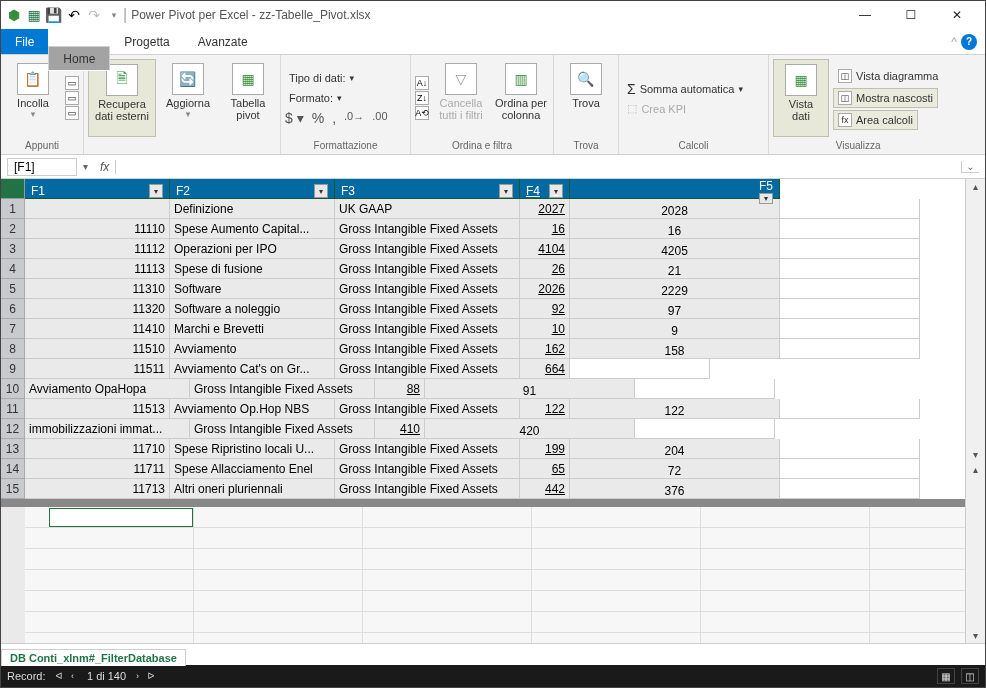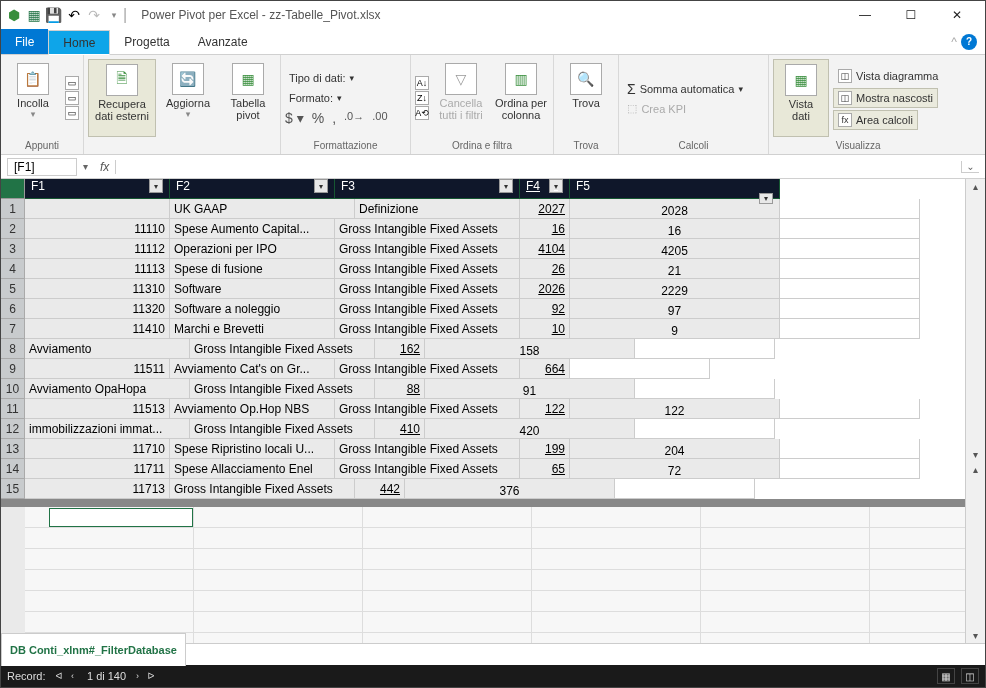--- a/index.html
+++ b/index.html
@@ -1,26 +1,26 @@
 <!DOCTYPE html>
 <html><head>
 <meta charset="utf-8">
 <style>
 * { box-sizing: border-box; margin: 0; padding: 0; font-family: "Segoe UI", Tahoma, sans-serif; }
 body { width: 986px; height: 688px; background: #fff; overflow: hidden; border: 1px solid #444; display: flex; flex-direction: column; }
 .title-bar { height: 28px; display: flex; align-items: center; background: #fff; padding: 0 4px; }
 .title-icons { display: flex; gap: 2px; align-items: center; }
 .title-icon { width: 18px; height: 18px; display: flex; align-items: center; justify-content: center; font-size: 14px; }
-.title-text { font-size: 12px; color: #555; margin-left: 14px; }
+.title-text { font-size: 12px; color: #555; margin-left: 4px; }
 .win-controls { margin-left: auto; display: flex; gap: 18px; padding-right: 10px; }
 .win-btn { width: 28px; height: 22px; display: flex; align-items: center; justify-content: center; font-size: 12px; color: #222; }
 .tabs-row { height: 26px; display: flex; align-items: center; padding: 0; border-bottom: 1px solid #d0d0d0; }
 .file-tab { background: #0078d4; color: #fff; font-size: 12px; padding: 5px 14px; height: 100%; display: flex; align-items: center; }
 .tab { font-size: 12px; color: #333; padding: 5px 14px; height: 100%; display: flex; align-items: center; }
-.tab.active { border: 1px solid #d0d0d0; border-bottom: 1px solid #fff; background: #0ea5e9; position: relative; top: 1px; }
+.tab.active { border: 1px solid #d0d0d0; border-bottom: 1px solid #fff; background: #a3a3a3; position: relative; top: 17px; }
 .help-area { margin-left: auto; display: flex; align-items: center; padding-right: 8px; gap: 4px; }
 .help-chev { color: #aaa; font-size: 12px; }
 .help-circle { width: 16px; height: 16px; border-radius: 50%; background: #0078d4; color: #fff; font-size: 10px; display: flex; align-items: center; justify-content: center; font-weight: bold; }
 .ribbon { height: 100px; background: #f3f3f3; border-bottom: 1px solid #d0d0d0; display: flex; }
 .ribbon-group { border-right: 1px solid #d8d8d8; display: flex; flex-direction: column; padding: 2px 4px; }
 .ribbon-group-body { flex: 1; display: flex; align-items: center; gap: 4px; }
 .ribbon-group-label { font-size: 10px; color: #666; text-align: center; padding: 1px 0; }
 .big-btn { display: flex; flex-direction: column; align-items: center; justify-content: flex-start; width: 56px; height: 78px; text-align: center; gap: 0; padding-top: 2px; }
 .big-btn.wide { width: 68px; }
 .big-btn.highlighted { background: #e8e8d8; border: 1px solid #c0c0b0; }
@@ -36,21 +36,21 @@
 .formula-bar { height: 24px; display: flex; align-items: center; border-bottom: 1px solid #d0d0d0; padding: 0 6px; gap: 6px; }
 .name-box { border: 1px solid #ccc; font-size: 12px; padding: 1px 6px; width: 70px; background: #fff; }
 .dropdown-dot { color: #666; font-size: 10px; }
 .fx { font-style: italic; font-size: 12px; color: #555; padding: 0 6px; border-right: 1px solid #ccc; }
 .fx-space { flex: 1; }
 .fx-drop { width: 18px; text-align: center; font-size: 10px; color: #666; border-bottom: 1px solid #ccc; border-left: 1px solid #ccc; }
 .grid-wrap { flex: 1; display: flex; overflow: hidden; }
 .grid { flex: 1; display: flex; flex-direction: column; overflow: hidden; }
 .header-row { display: flex; height: 20px; font-size: 12px; }
 .corner-cell { width: 24px; background: #217346; border-right: 1px solid #999; border-bottom: 1px solid #999; }
-.col-head { background: #0f172a; color: #fff; display: flex; align-items: flex-start; padding: 0 6px; border-right: 1px solid #165732; border-bottom: 1px solid #165732; position: relative; }
+.col-head { background: #0369a1; color: #fff; display: flex; align-items: flex-end; padding: 0 6px; border-right: 1px solid #165732; border-bottom: 1px solid #165732; position: relative; }
 .col-head .filter-icon { margin-left: auto; width: 14px; height: 14px; background: #e8e8e8; border: 1px solid #999; font-size: 8px; display: flex; align-items: center; justify-content: center; color: #333; }
 .add-col { background: #217346; color: #fff; font-style: italic; font-weight: bold; padding: 0 6px; display: flex; align-items: center; }
 .data-body { display: flex; flex-direction: column; }
 .data-row { display: flex; height: 20px; font-size: 12px; }
 .row-head { width: 24px; background: #c8cbcd; color: #333; display: flex; align-items: center; justify-content: center; border-right: 1px solid #aaa; border-bottom: 1px solid #aaa; }
 .cell { border-right: 1px solid #ccc; border-bottom: 1px solid #ccc; padding: 0 4px; display: flex; align-items: center; overflow: hidden; white-space: nowrap; background: #eaeaea; }
 .cell.num { justify-content: flex-end; }
 .w-f1 { width: 145px; }
 .w-f2 { width: 165px; }
 .w-f3 { width: 185px; }
@@ -58,21 +58,21 @@
 .w-f5 { width: 210px; flex-direction: column; }
 .w-add { width: 140px; background: #fff; }
 .vscroll { width: 20px; background: #f0f0f0; border-left: 1px solid #ccc; display: flex; flex-direction: column; align-items: center; }
 .vscroll .arrow { font-size: 10px; color: #555; padding: 2px 0; }
 .divider-row { height: 8px; background: #888; }
 .lower-grid { flex: 1; display: flex; }
 .lower-grid-body { flex: 1; background: repeating-linear-gradient(to right, transparent 0, transparent 168px, #ddd 168px, #ddd 169px), repeating-linear-gradient(to bottom, transparent 0, transparent 20px, #ddd 20px, #ddd 21px); background-color: #f7f7f7; position: relative; }
 .edit-cell { position: absolute; top: 1px; left: 24px; width: 144px; height: 19px; border: 1px solid #217346; background: #fff; }
 .row-heads-lower { width: 24px; background: #eaeaea; }
 .sheet-tabs { height: 22px; background: #fff; display: flex; align-items: flex-end; border-top: 1px solid #ccc; }
-.sheet-tab { font-size: 11px; font-weight: bold; color: #217346; padding: 10px 8px; border: 1px solid #ccc; border-bottom: none; background: #fff; position: relative; top: 1px; }
+.sheet-tab { font-size: 11px; font-weight: bold; color: #217346; padding: 2px 8px; border: 1px solid #ccc; border-bottom: none; background: #fff; position: relative; top: 1px; }
 .status-bar { height: 22px; background: #1a1a1a; color: #ddd; font-size: 11px; display: flex; align-items: center; padding: 0 6px; gap: 10px; }
 .status-bar .nav-icons { font-size: 9px; letter-spacing: 3px; }
 .status-bar .right-icons { margin-left: auto; display: flex; gap: 6px; }
 .status-bar .right-icons span { width: 18px; height: 16px; border: 1px solid #444; display: flex; align-items: center; justify-content: center; font-size: 10px; }
 </style>
 </head>
 <body>
 
 <div class="title-bar">
   <div class="title-icons">
@@ -271,22 +271,22 @@
       <div class="col-head w-f5">
           <span>F5</span>
           <span class="filter-icon">▾</span>
         </div>
       <div class="add-col w-add">Aggiungi colonna</div>
     </div>
     <div class="data-body" id="data-body">
         <div class="data-row">
           <div class="row-head">1</div>
           <div class="cell num w-f1"></div>
+          <div class="cell w-f2">Definizione</div>
           <div class="cell w-f3">UK GAAP</div>
-          <div class="cell w-f2">Definizione</div>
           <div class="cell num w-f4">2027</div>
           <div class="cell num w-f5">2028</div>
           <div class="cell w-add"></div>
         </div>
         <div class="data-row">
           <div class="row-head">2</div>
           <div class="cell num w-f1">11110</div>
           <div class="cell w-f2">Spese Aumento Capital...</div>
           <div class="cell w-f3">Gross Intangible Fixed Assets</div>
           <div class="cell num w-f4">16</div>
@@ -333,20 +333,21 @@
           <div class="row-head">7</div>
           <div class="cell num w-f1">11410</div>
           <div class="cell w-f2">Marchi e Brevetti</div>
           <div class="cell w-f3">Gross Intangible Fixed Assets</div>
           <div class="cell num w-f4">10</div>
           <div class="cell num w-f5">9</div>
           <div class="cell w-add"></div>
         </div>
         <div class="data-row">
           <div class="row-head">8</div>
+          <div class="cell num w-f1">11510</div>
           <div class="cell w-f2">Avviamento</div>
           <div class="cell w-f3">Gross Intangible Fixed Assets</div>
           <div class="cell num w-f4">162</div>
           <div class="cell num w-f5">158</div>
           <div class="cell w-add"></div>
         </div>
         <div class="data-row">
           <div class="row-head">9</div>
           <div class="cell num w-f1">11511</div>
           <div class="cell w-f2">Avviamento Cat's on Gr...</div>
@@ -393,20 +394,21 @@
           <div class="cell num w-f1">11711</div>
           <div class="cell w-f2">Spese Allacciamento Enel</div>
           <div class="cell w-f3">Gross Intangible Fixed Assets</div>
           <div class="cell num w-f4">65</div>
           <div class="cell num w-f5">72</div>
           <div class="cell w-add"></div>
         </div>
         <div class="data-row">
           <div class="row-head">15</div>
           <div class="cell num w-f1">11713</div>
+          <div class="cell w-f2">Altri oneri pluriennali</div>
           <div class="cell w-f3">Gross Intangible Fixed Assets</div>
           <div class="cell num w-f4">442</div>
           <div class="cell num w-f5">376</div>
           <div class="cell w-add"></div>
         </div>
       </div>
     <div class="divider-row"></div>
     <div class="lower-grid">
       <div class="row-heads-lower"></div>
       <div class="lower-grid-body">

